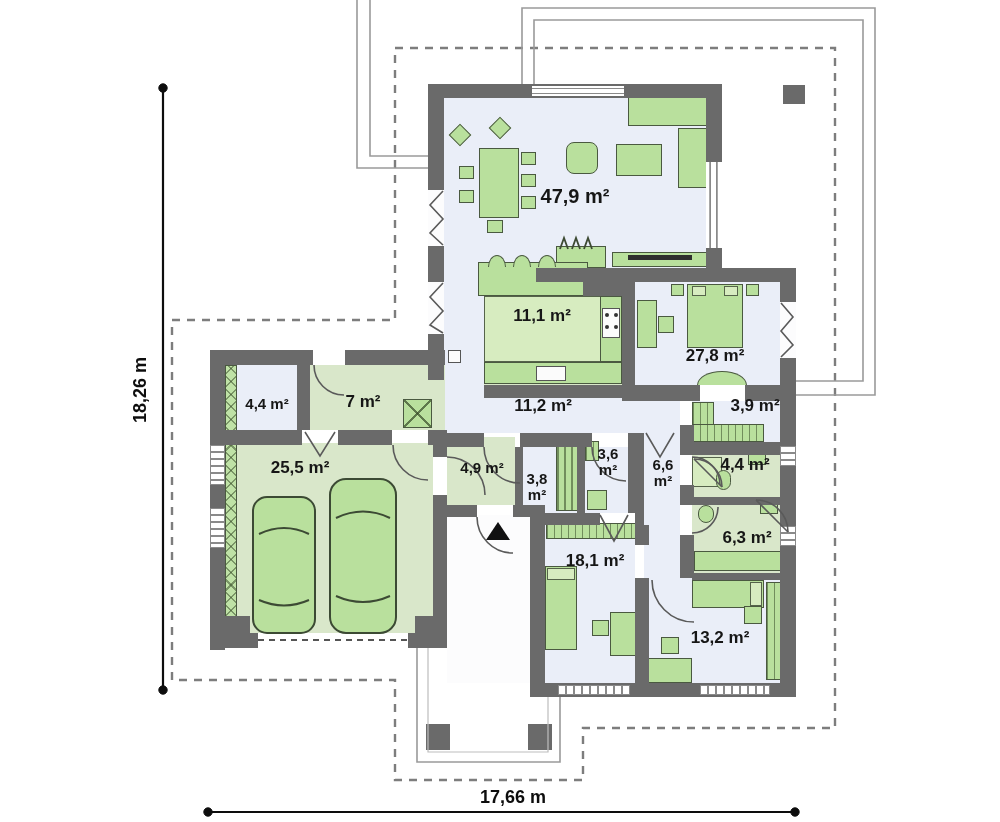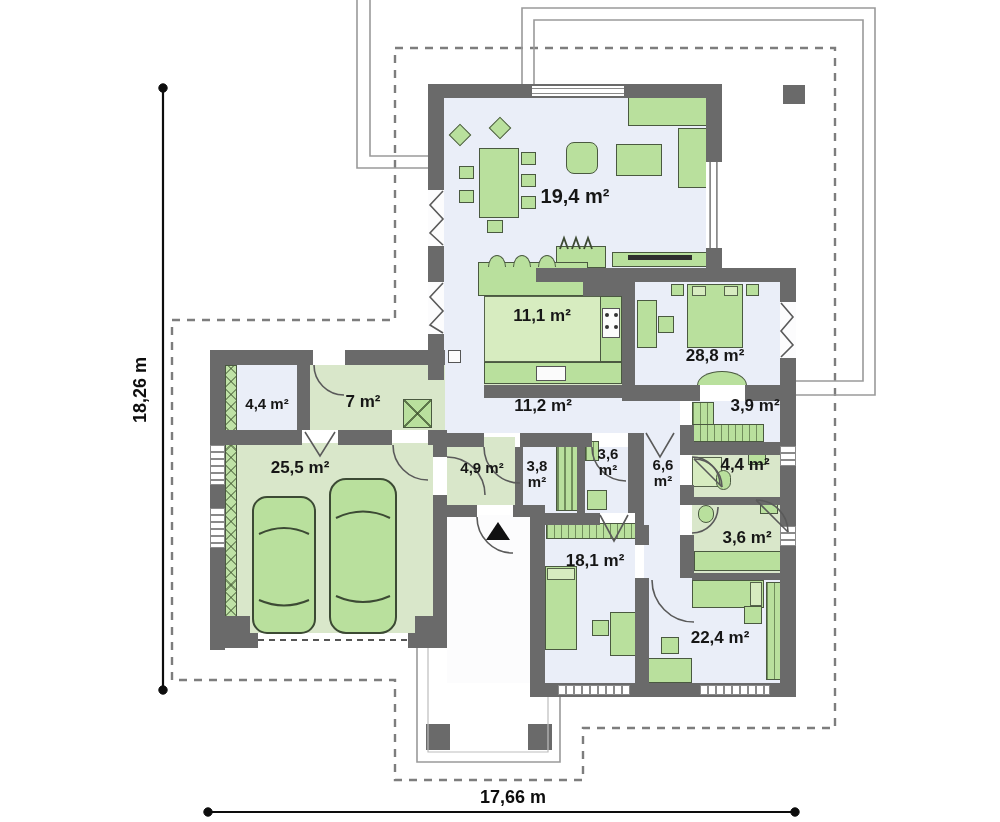--- a/index.html
+++ b/index.html
@@ -271,41 +271,41 @@
     </g>
 
     <g fill="#333">
       <circle cx="607" cy="315" r="2"></circle>
         <circle cx="616" cy="315" r="2"></circle>
       <circle cx="607" cy="327" r="2"></circle>
         <circle cx="616" cy="327" r="2"></circle>
     </g>
   </svg>
 
-  <div class="rlabel lg" style="left:575px;top:196px">19,4 m²</div>
+  <div class="rlabel lg" style="left:575px;top:196px">47,9 m²</div>
   <div class="rlabel" style="left:542px;top:316px">11,1 m²</div>
   <div class="rlabel" style="left:543px;top:406px">11,2 m²</div>
-  <div class="rlabel" style="left:715px;top:356px">28,8 m²</div>
+  <div class="rlabel" style="left:715px;top:356px">27,8 m²</div>
   <div class="rlabel" style="left:755px;top:406px">3,9 m²</div>
   <div class="rlabel" style="left:745px;top:465px">4,4 m²</div>
-  <div class="rlabel" style="left:747px;top:538px">3,6 m²</div>
+  <div class="rlabel" style="left:747px;top:538px">6,3 m²</div>
   <div class="rlabel sm stack" style="left:663px;top:473px">
     <span>6,6</span>
       <span>m²</span>
   </div>
   <div class="rlabel sm stack" style="left:608px;top:462px">
     <span>3,6</span>
       <span>m²</span>
   </div>
-  <div class="rlabel sm stack" style="left:537px;top:474px">
+  <div class="rlabel sm stack" style="left:537px;top:487px">
     <span>3,8</span>
       <span>m²</span>
   </div>
   <div class="rlabel sm" style="left:482px;top:467px">4,9 m²</div>
   <div class="rlabel" style="left:300px;top:468px">25,5 m²</div>
   <div class="rlabel sm" style="left:267px;top:403px">4,4 m²</div>
   <div class="rlabel" style="left:363px;top:402px">7 m²</div>
   <div class="rlabel" style="left:595px;top:561px">18,1 m²</div>
-  <div class="rlabel" style="left:720px;top:638px">22,4 m²</div>
+  <div class="rlabel" style="left:720px;top:638px">13,2 m²</div>
 
   <div class="dim" style="left:140px;top:390px;transform:translate(-50%,-50%) rotate(-90deg);">18,26 m</div>
   <div class="dim" style="left:513px;top:797px;transform:translate(-50%,-50%);">17,66 m</div>
 </div>
 
 </body></html>

